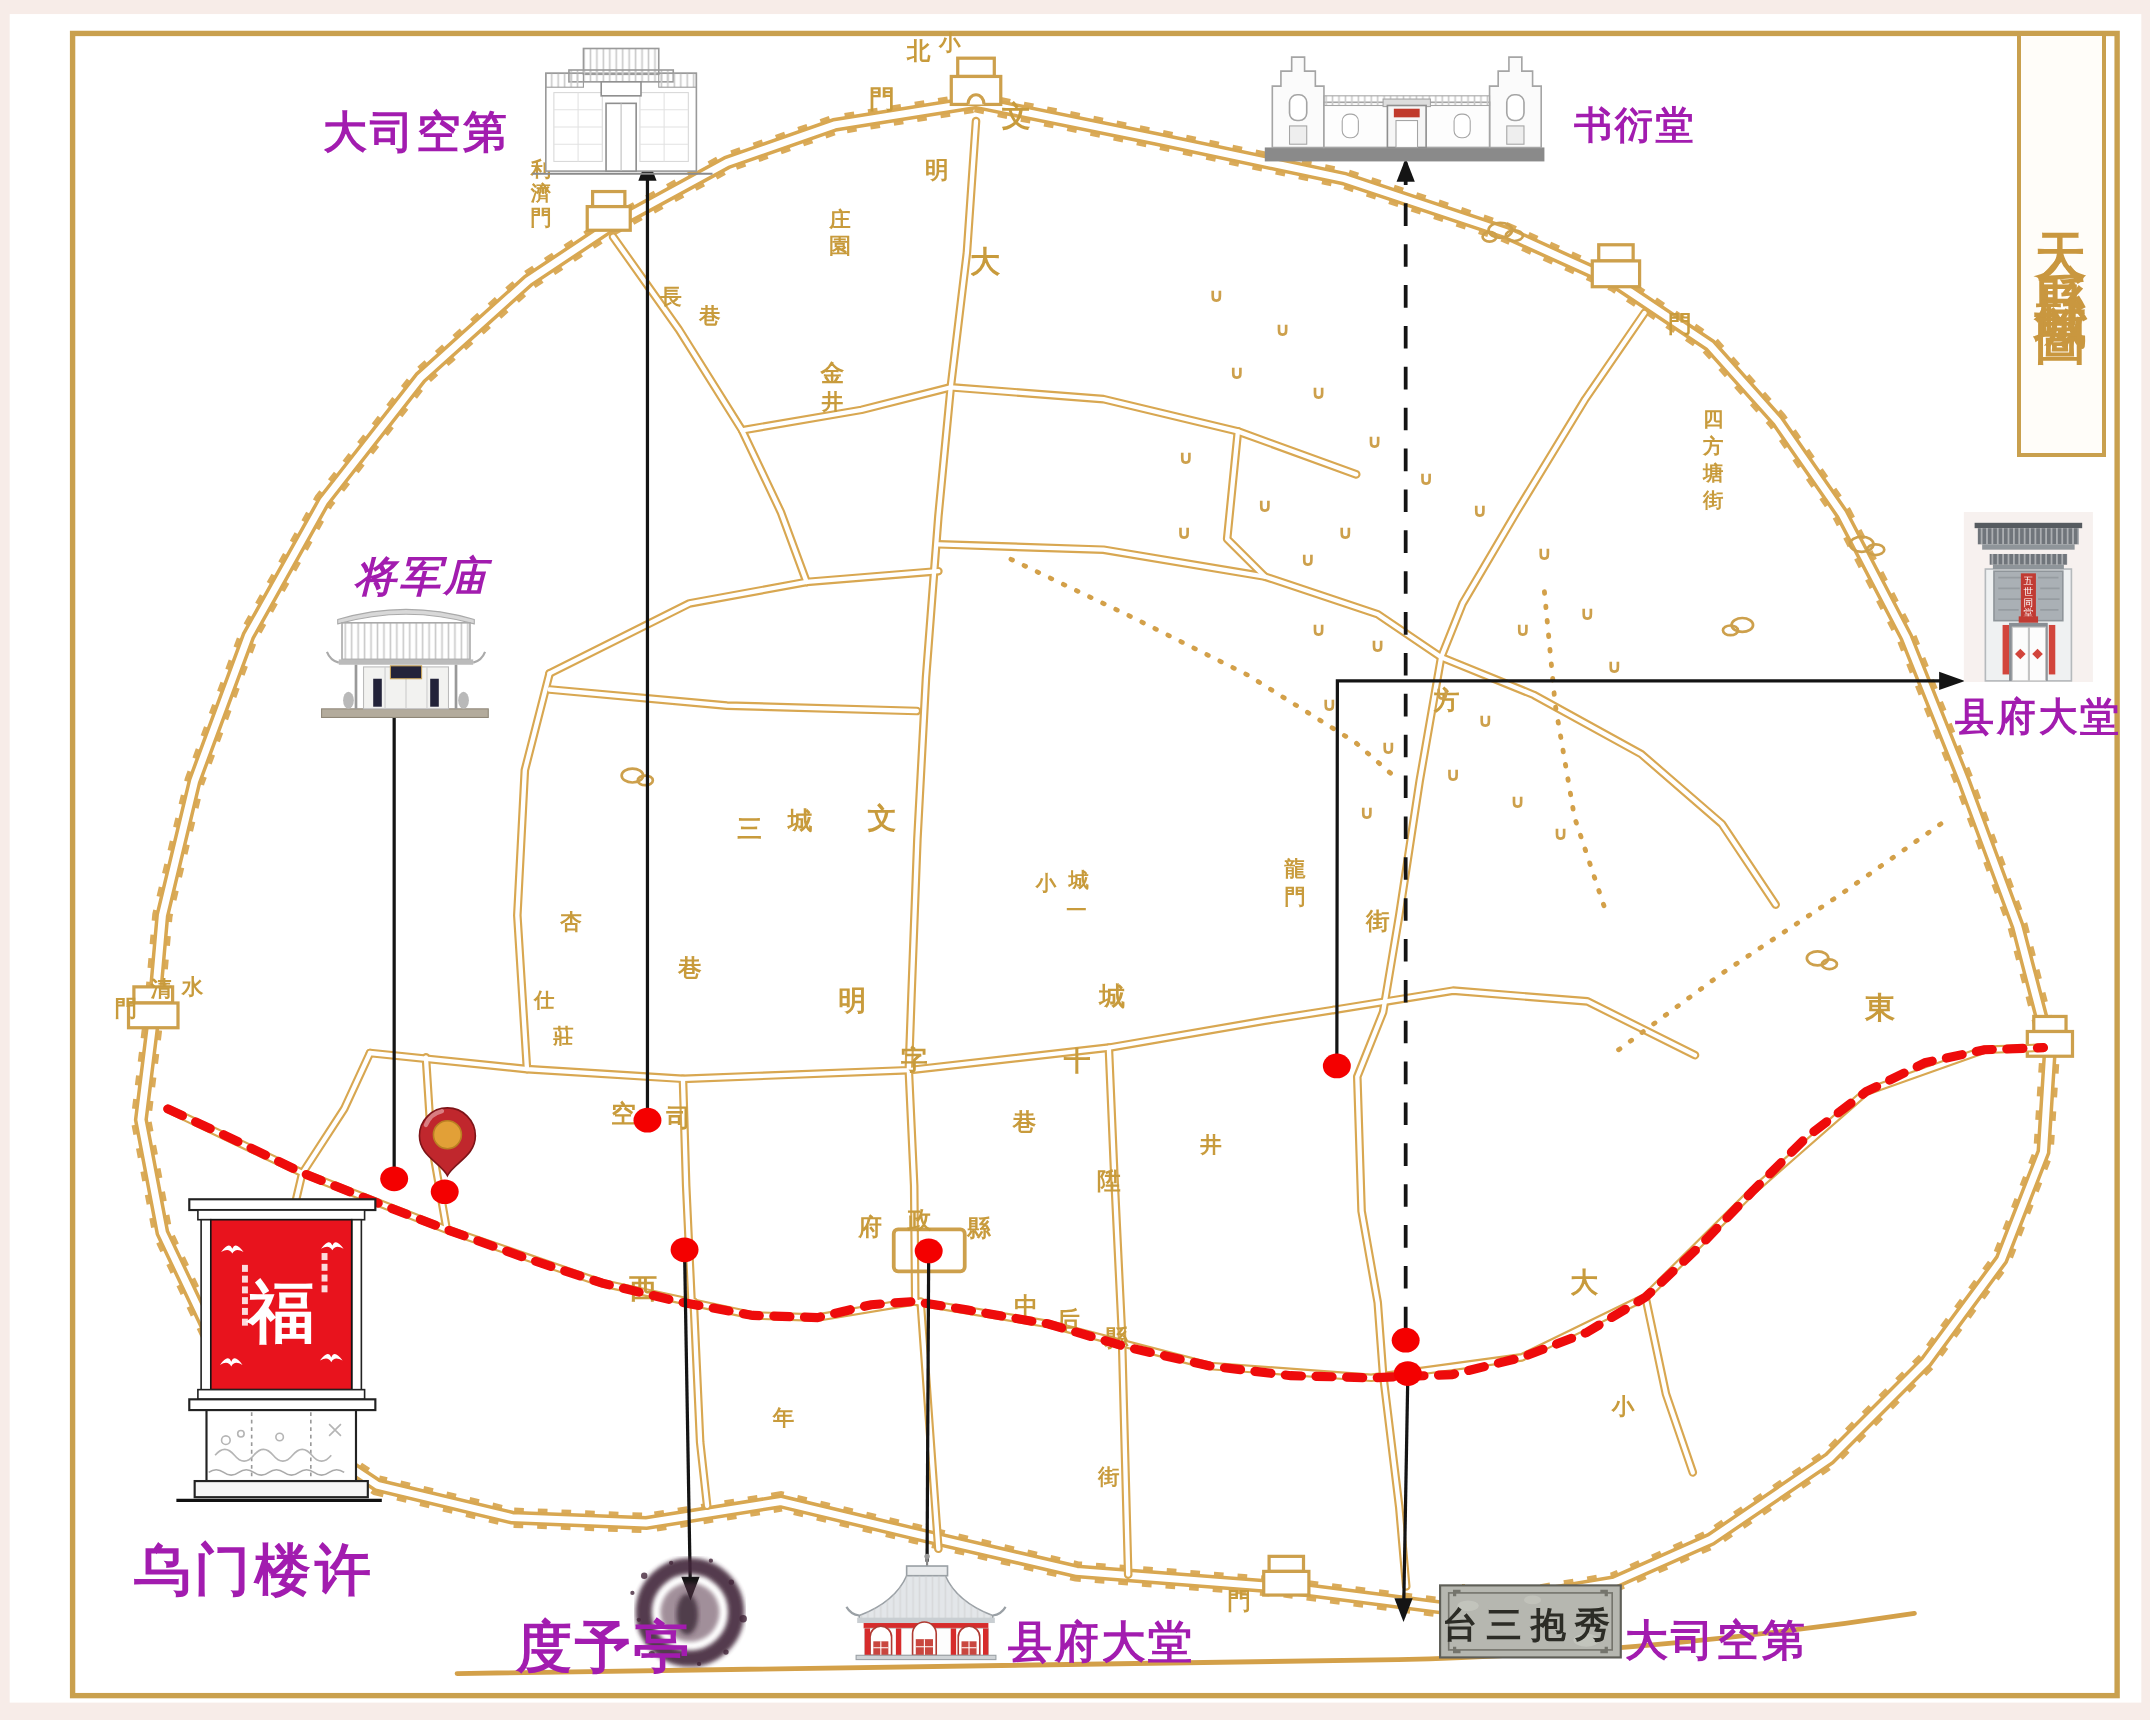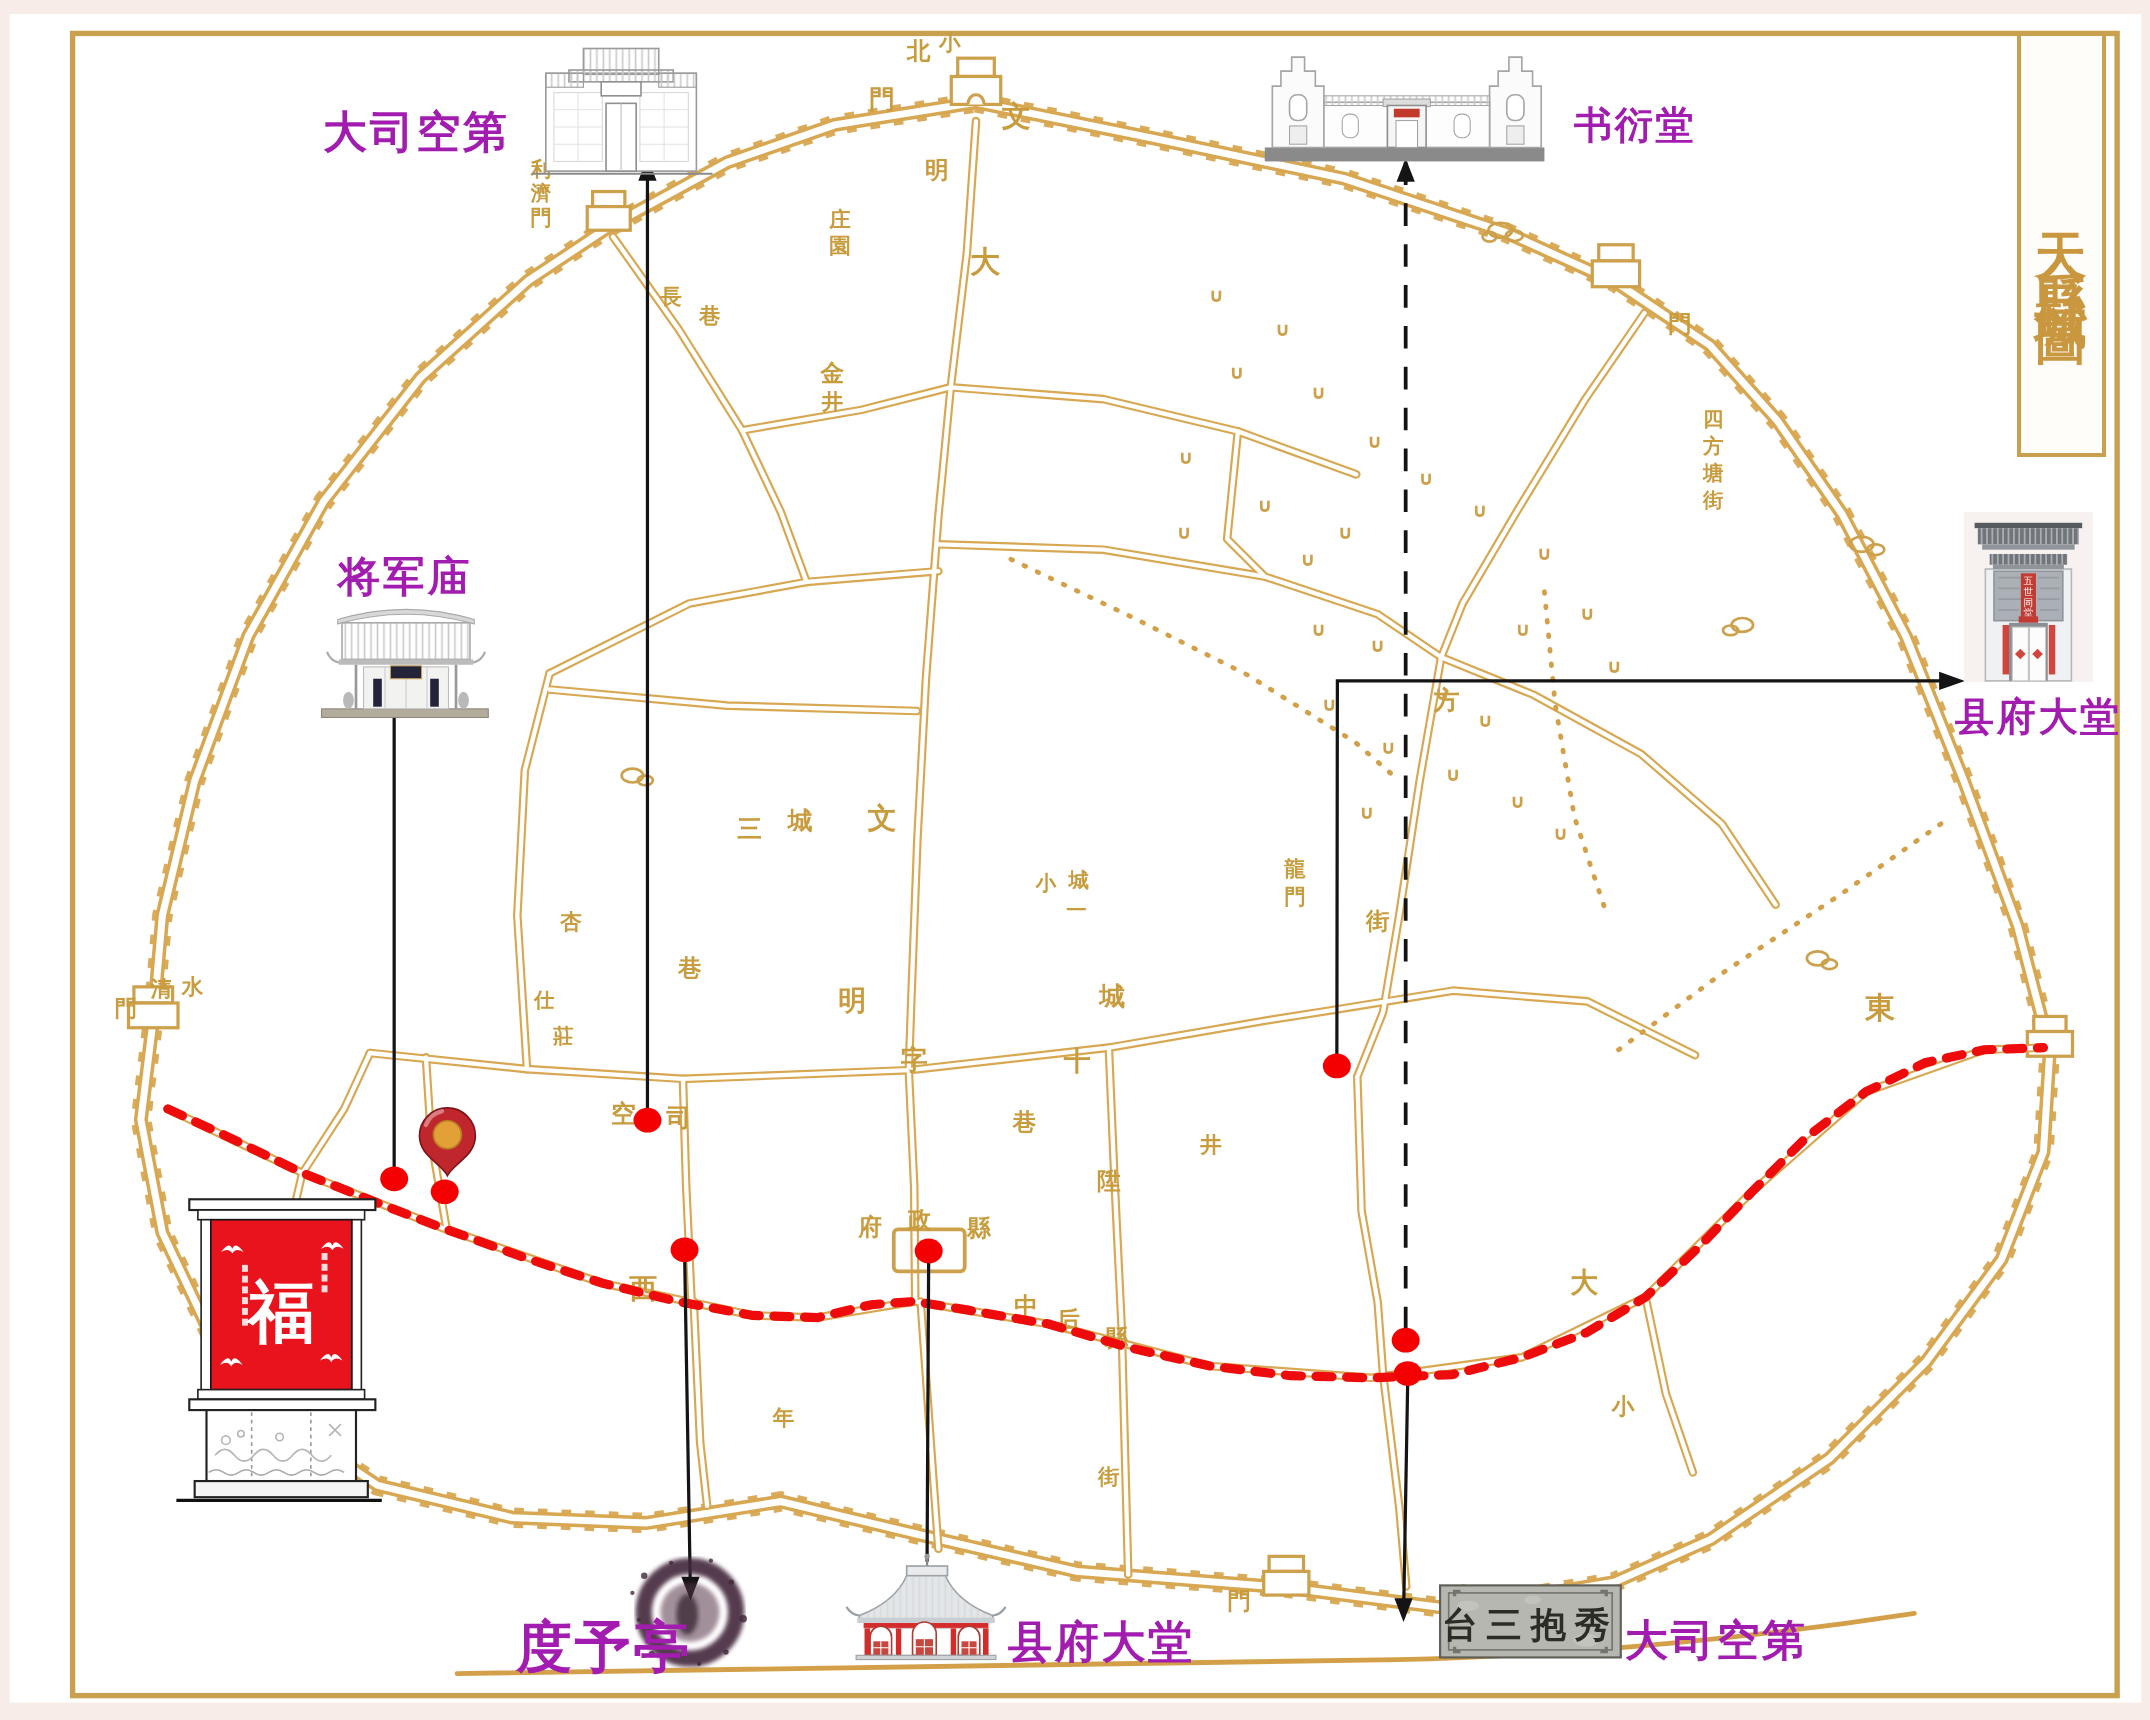--- a/index.html
+++ b/index.html
@@ -26,21 +26,21 @@
   
   .conn-solid{stroke:#141414;stroke-width:6;fill:none}
   .conn-dashed{stroke:#141414;stroke-width:7;fill:none;stroke-dasharray:42 34}
   .arrowhead{fill:#141414}
   .route{fill:none;stroke:#EE0B0B;stroke-width:17;stroke-dasharray:30 27;stroke-linecap:round}
   .dot{fill:#F40000}
   
   .site-label{position:absolute;color:#a21caf;font-weight:700;letter-spacing:2.7px;white-space:nowrap;z-index:30;}
   #lbl-dasikongdi{left:323px;top:103px;font-size:44px;}
   #lbl-shuyantang{left:1574px;top:100px;font-size:38px;text-align:center;}
-  #lbl-jiangjunmiao{left:338px;top:549px;font-size:42px;}
+  #lbl-jiangjunmiao{left:354px;top:549px;font-size:42px;font-style:italic;}
   #lbl-wushitongtang{left:1955px;top:690px;font-size:39px;}
   #lbl-wumenlouxu{left:134px;top:1533px;font-size:56px;letter-spacing:4.3px;}
   #lbl-duyuting{left:516px;top:1610px;font-size:56px;}
   #lbl-xianfudatang{left:1008px;top:1613px;font-size:44px;}
   #lbl-hualou{left:1625px;top:1612px;font-size:43px;}
   
   #title-box{
     position:absolute;left:2017px;top:32px;width:89px;height:425px;
     border:4.3px solid #C9A04E;background:#fffdf9;z-index:25;
     display:flex;align-items:center;justify-content:center;box-sizing:border-box;
@@ -476,18 +476,19 @@
 </svg>
 
 <div id="title-box">
   <div id="title-text">天台縣城圖</div>
 </div>
 
 <div class="site-label" id="lbl-dasikongdi">大司空第</div>
 <div class="site-label" id="lbl-shuyantang">书衍堂</div>
 <div class="site-label" id="lbl-jiangjunmiao">将军庙</div>
 <div class="site-label" id="lbl-wushitongtang">县府大堂</div>
+<div class="site-label" id="lbl-wumenlouxu">乌门楼许</div>
 <div class="site-label" id="lbl-duyuting">度予亭</div>
 <div class="site-label" id="lbl-xianfudatang">县府大堂</div>
 <div class="site-label" id="lbl-hualou">大司空第</div>
 
 </div>
 
 
 </body></html>

